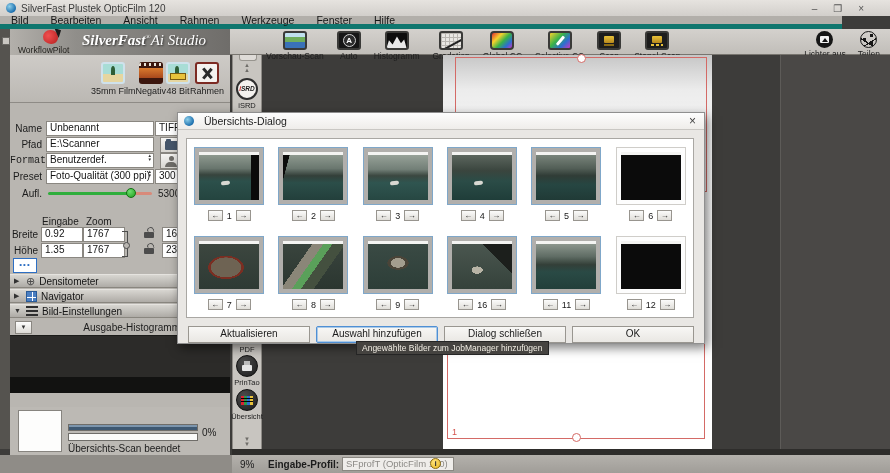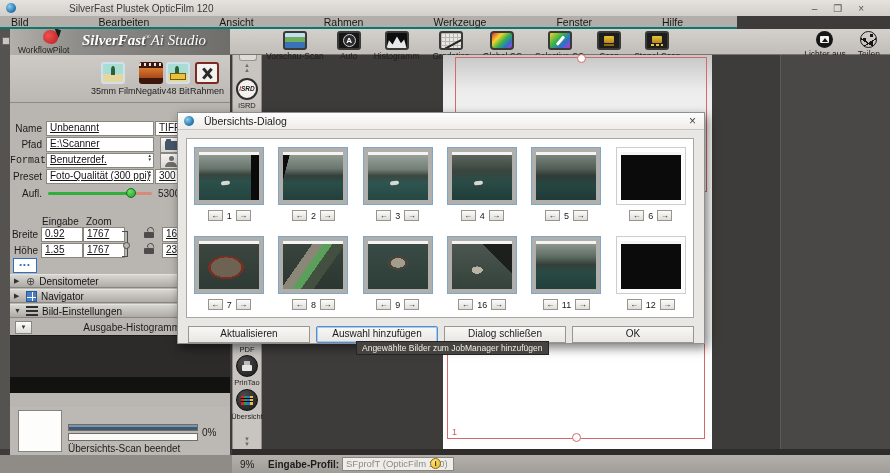--- a/index.html
+++ b/index.html
@@ -1,25 +1,25 @@
 <!DOCTYPE html>
 <html><head>
 <meta charset="utf-8">
 <style>
   html,body{margin:0;padding:0;}
   body{width:890px;height:473px;overflow:hidden;font-family:"Liberation Sans",sans-serif;background:#3d3c3a;}
   #app{position:relative;width:890px;height:473px;}
-  .abs{position:absolute;gap:48px;}
+  .abs{position:absolute;}
   
   .titlebar{left:0;top:0;width:890px;height:16px;background:linear-gradient(#e6e3df,#d2cfcb);display:flex;align-items:center;padding:0 6px;box-sizing:border-box;font-size:10px;color:#3a3a3a;}
   .sf-logo{width:10px;height:10px;border-radius:50%;background:radial-gradient(circle at 35% 35%,#8fd0ea,#1c6fae 70%,#0d4a7c);margin-right:5px;flex:0 0 auto;}
   .winctl{margin-left:auto;display:flex;gap:16px;font-size:10px;color:#555;padding-right:20px;}
   .winctl span{cursor:default;}
   
-  .menubar{left:0;top:16px;width:737px;height:13px;background:#b2afaa;border-bottom:2px solid #0f766e;display:flex;align-items:center;font-size:10.5px;color:#161616;box-sizing:border-box;}
+  .menubar{left:0;top:16px;width:842px;height:13px;background:#b2afaa;border-bottom:5px solid #0f766e;display:flex;align-items:center;font-size:10.5px;color:#161616;box-sizing:border-box;}
   .menubar span{padding:0 11px;}
   
   .toolbar{left:0;top:29px;width:890px;height:26px;background:linear-gradient(#d4d1cd,#c1beb9);border-bottom:1px solid #78756f;box-sizing:border-box;}
   .branding{left:10px;top:29px;width:220px;height:26px;background:linear-gradient(90deg,#b3b0ab 0%,#908e8a 30%,#6f6d6a 100%);overflow:hidden;}
   .wfp-icon{position:absolute;left:33px;top:1px;width:15px;height:14px;border-radius:50% 50% 45% 55%;background:radial-gradient(circle at 35% 40%,#f05050,#b51f1f);}
   .wfp-icon::after{content:"";position:absolute;right:-2px;top:-1px;width:0;height:0;border-left:7px solid transparent;border-top:8px solid #1a1a1a;transform:rotate(18deg);}
   .wfp-label{position:absolute;left:8px;top:16px;font-size:8.5px;color:#24231f;}
   .sf-title{position:absolute;left:72px;top:3px;font-family:"Liberation Serif",serif;font-style:italic;font-size:15px;color:#fff;text-shadow:1px 1px 2px rgba(0,0,0,.6);white-space:nowrap;}
   .sf-title .reg{font-size:7px;vertical-align:super;}
   .tb-items{left:266px;top:31px;display:flex;gap:13px;}
@@ -81,21 +81,21 @@
   .xhair{width:10px;height:10px;border:1.6px solid #c22;background:#f6f4f1;position:relative;box-sizing:border-box;}
   .xhair::before{content:"";position:absolute;left:2.4px;top:-3px;width:2px;height:12px;background:#c22;}
   .xhair::after{content:"";position:absolute;top:2.4px;left:-3px;height:2px;width:12px;background:#c22;}
   .densi-ic{font-size:11px;line-height:10px;color:#4a4a4a;}
   .navgrid{width:11px;height:11px;background:linear-gradient(#fff,#fff) 5px 0/1px 100% no-repeat,linear-gradient(#fff,#fff) 0 5px/100% 1px no-repeat,#4a7ec2;border:1px solid #2a5a96;box-sizing:border-box;}
   .bars-ic{width:12px;height:10px;background:repeating-linear-gradient(180deg,#2e2e2e 0 2px,transparent 2px 4px);}
   .scanstat-ic{width:13px;height:11px;border-radius:2px;background:#23231f;position:relative;}
   .scanstat-ic::before{content:"";position:absolute;left:2px;top:2px;width:9px;height:5px;background:linear-gradient(#e8c23a,#b8891d);}
   
   .frm-label{position:absolute;font-size:10px;color:#1c1c1c;text-align:right;}
-  .field{position:absolute;background:#fff;border:1px solid #8a8781;font-size:10px;color:#141414;height:13px;line-height:12px;padding:0 3px;box-sizing:content-box;white-space:nowrap;overflow:hidden;text-decoration:underline;}
+  .field{position:absolute;background:#fff;border:1px solid #8a8781;font-size:10px;color:#141414;height:13px;line-height:12px;padding:0 3px;box-sizing:content-box;white-space:nowrap;overflow:hidden;}
   .field .stepper{position:absolute;right:1px;top:0;font-size:4.5px;line-height:4px;color:#333;text-align:center;}
   .field .stepper::before{content:"▲";display:block;}
   .field .stepper::after{content:"▼";display:block;}
   .iconbtn{position:absolute;width:20px;height:14px;border:1px solid #8a8781;background:linear-gradient(#f6f5f3,#d8d6d1);display:flex;align-items:center;justify-content:center;}
   .folder-ic{width:13px;height:9px;background:#46566a;border-radius:1px;position:relative;}
   .folder-ic::before{content:"";position:absolute;left:1px;top:-2px;width:5px;height:2px;background:#46566a;border-radius:1px 1px 0 0;}
   .person-ic{width:12px;height:11px;position:relative;}
   .person-ic::before{content:"";position:absolute;left:3.5px;top:0;width:5px;height:5px;border-radius:50%;background:#6f6d69;}
   .person-ic::after{content:"";position:absolute;left:0;bottom:0;width:12px;height:5px;border-radius:6px 6px 0 0;background:#6f6d69;}
   .slider{position:absolute;height:3px;border-radius:2px;}

